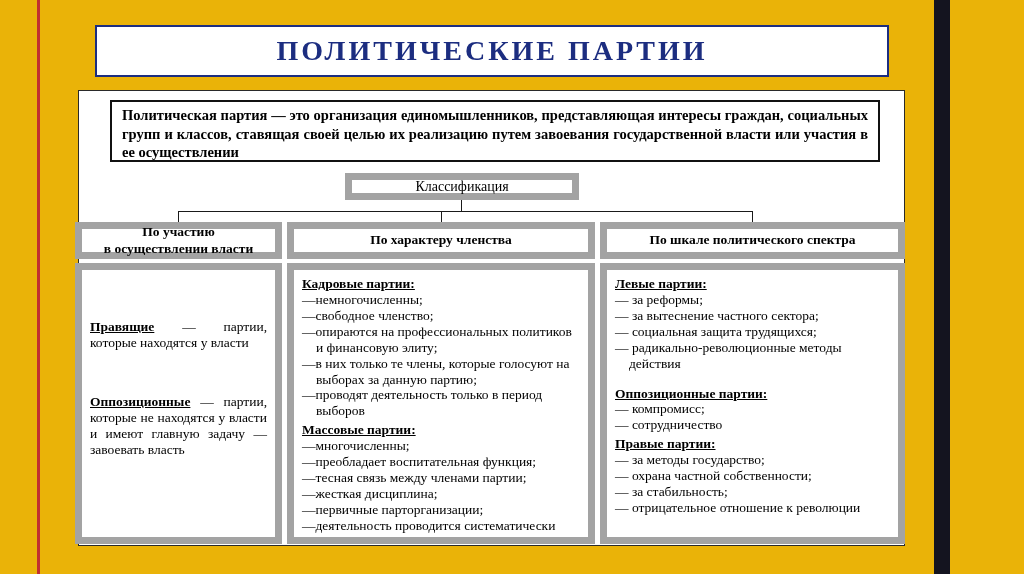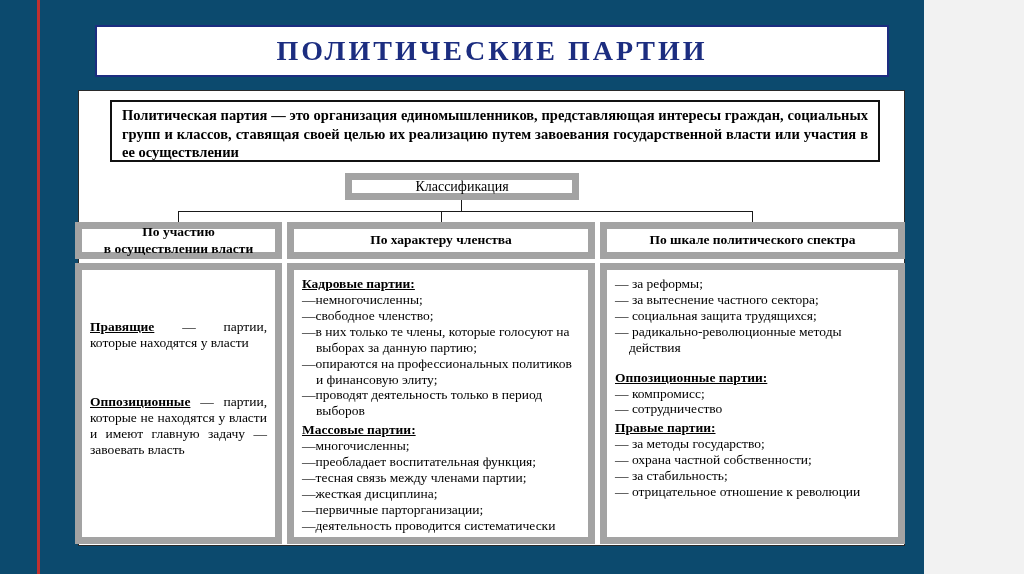--- a/index.html
+++ b/index.html
@@ -2,22 +2,22 @@
 <html><head>
 <meta charset="utf-8">
 <style>
   html,body { margin:0; padding:0; }
   body {
     width:1024px; height:574px;
     background:#f2f2f2;
     font-family:"Liberation Serif","DejaVu Serif",serif;
   }
   .stage {
-    position:relative; width:924px; height:574px;
-    background:#0c4a6e; overflow:hidden;
+    position:relative; width:1024px; height:574px;
+    background:#eab308; overflow:hidden;
   }
   .accent-left {
     position:absolute; left:37px; top:0; width:3px; height:574px;
     background:#c03030;
   }
   .accent-right {
     position:absolute; left:934px; top:0; width:16px; height:574px;
     background:#14141f;
   }
   .box {
@@ -118,34 +118,35 @@
       <span class="term">Оппозиционные</span>
       <span>— партии, которые не находятся у власти и имеют главную задачу — завоевать власть</span>
     </div>
   </div>
 
   <div class="box col-header col2">По характеру членства</div>
   <div class="box col-content col2">
     <div class="sec-title">Кадровые партии:</div>
     <div class="item">—немногочисленны;</div>
     <div class="item">—свободное членство;</div>
+    <div class="item">—опираются на профессиональных политиков и финансовую элиту;</div>
     <div class="item">—в них только те члены, которые голосуют на выборах за данную партию;</div>
-    <div class="item">—опираются на профессиональных политиков и финансовую элиту;</div>
     <div class="item">—проводят деятельность только в период выборов</div>
     <div class="sec-title gap-sm">Массовые партии:</div>
     <div class="item">—многочисленны;</div>
     <div class="item">—преобладает воспитательная функция;</div>
     <div class="item">—тесная связь между членами партии;</div>
     <div class="item">—жесткая дисциплина;</div>
     <div class="item">—первичные парторганизации;</div>
     <div class="item">—деятельность проводится систематически</div>
   </div>
 
   <div class="box col-header col3">По шкале политического спектра</div>
   <div class="box col-content col3">
+    <div class="sec-title">Левые партии:</div>
     <div class="item">— за реформы;</div>
     <div class="item">— за вытеснение частного сектора;</div>
     <div class="item">— социальная защита трудящихся;</div>
     <div class="item">— радикально-революционные методы действия</div>
     <div class="sec-title gap-lg">Оппозиционные партии:</div>
     <div class="item">— компромисс;</div>
     <div class="item">— сотрудничество</div>
     <div class="sec-title gap-sm">Правые партии:</div>
     <div class="item">— за методы государство;</div>
     <div class="item">— охрана частной собственности;</div>

